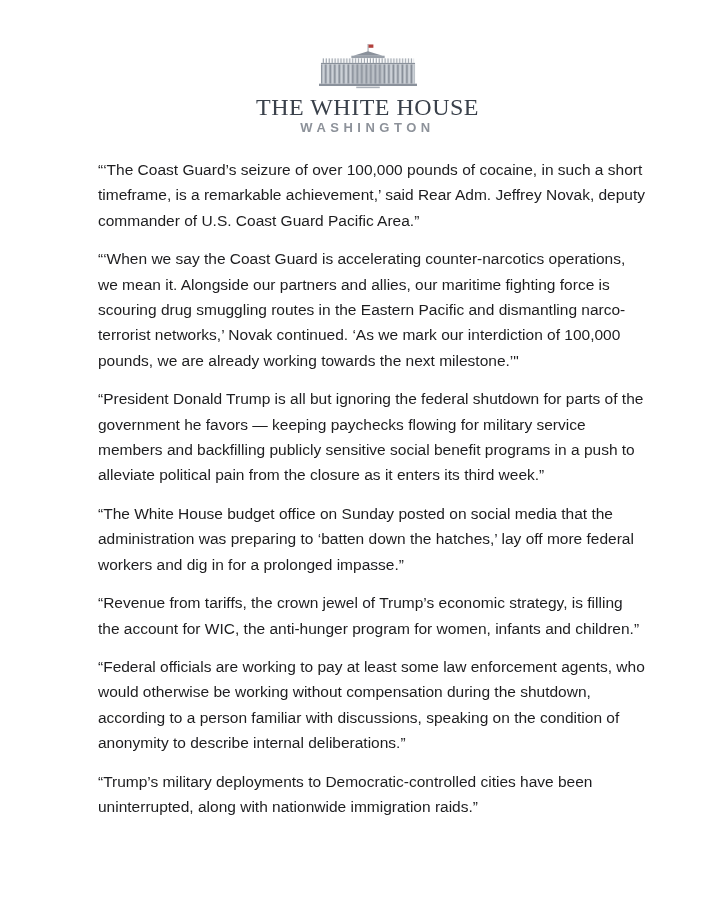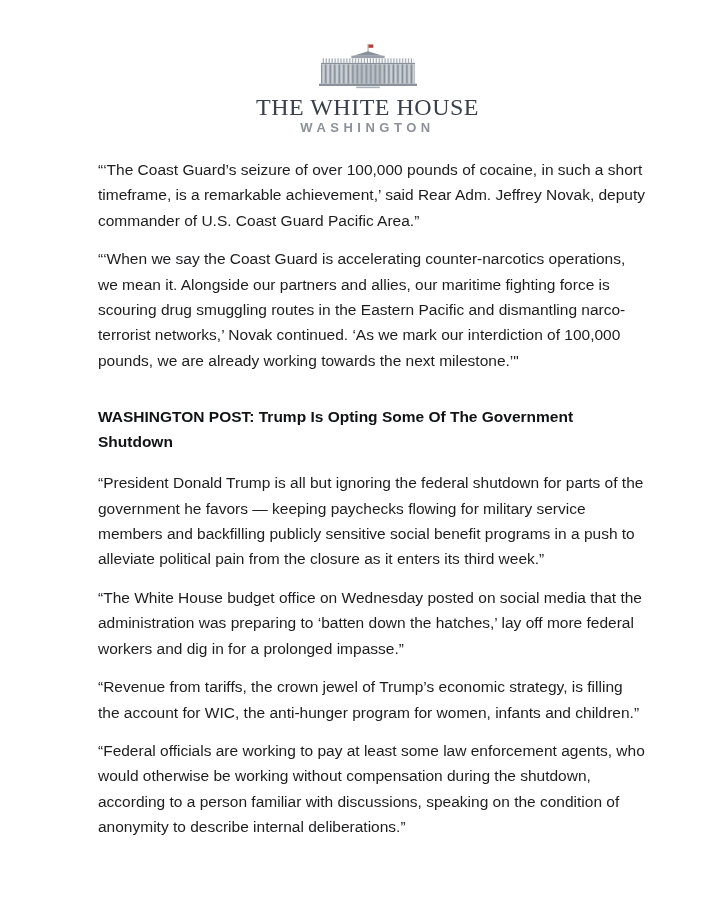--- a/index.html
+++ b/index.html
@@ -96,20 +96,20 @@
         <rect x="38" y="45" width="24" height="1.6" fill="#aab0b8"></rect>
       </svg>
     </div>
     <div class="wh-title">THE WHITE HOUSE</div>
     <div class="wh-sub">WASHINGTON</div>
   </header>
 
   <main class="article">
     <p>“‘The Coast Guard’s seizure of over 100,000 pounds of cocaine, in such a short timeframe, is a remarkable achievement,’ said Rear Adm. Jeffrey Novak, deputy commander of U.S. Coast Guard Pacific Area.”</p>
     <p>“‘When we say the Coast Guard is accelerating counter-narcotics operations, we mean it. Alongside our partners and allies, our maritime fighting force is scouring drug smuggling routes in the Eastern Pacific and dismantling narco-terrorist networks,’ Novak continued. ‘As we mark our interdiction of 100,000 pounds, we are already working towards the next milestone.’"</p>
-    <h2>WASHINGTON POST: Trump Is Opting Some Of The Government Shutdown</h2>
     <p>“President Donald Trump is all but ignoring the federal shutdown for parts of the government he favors — keeping paychecks flowing for military service members and backfilling publicly sensitive social benefit programs in a push to alleviate political pain from the closure as it enters its third week.”</p>
-    <p>“The White House budget office on Wednesday posted on social media that the administration was preparing to ‘batten down the hatches,’ lay off more federal workers and dig in for a prolonged impasse.”</p>
+    <p>“The White House budget office on Sunday posted on social media that the administration was preparing to ‘batten down the hatches,’ lay off more federal workers and dig in for a prolonged impasse.”</p>
     <p>“Revenue from tariffs, the crown jewel of Trump’s economic strategy, is filling the account for WIC, the anti-hunger program for women, infants and children.”</p>
     <p>“Federal officials are working to pay at least some law enforcement agents, who would otherwise be working without compensation during the shutdown, according to a person familiar with discussions, speaking on the condition of anonymity to describe internal deliberations.”</p>
+    <p>“Trump’s military deployments to Democratic-controlled cities have been uninterrupted, along with nationwide immigration raids.”</p>
   </main>
 
 </div>
 
 </body></html>

